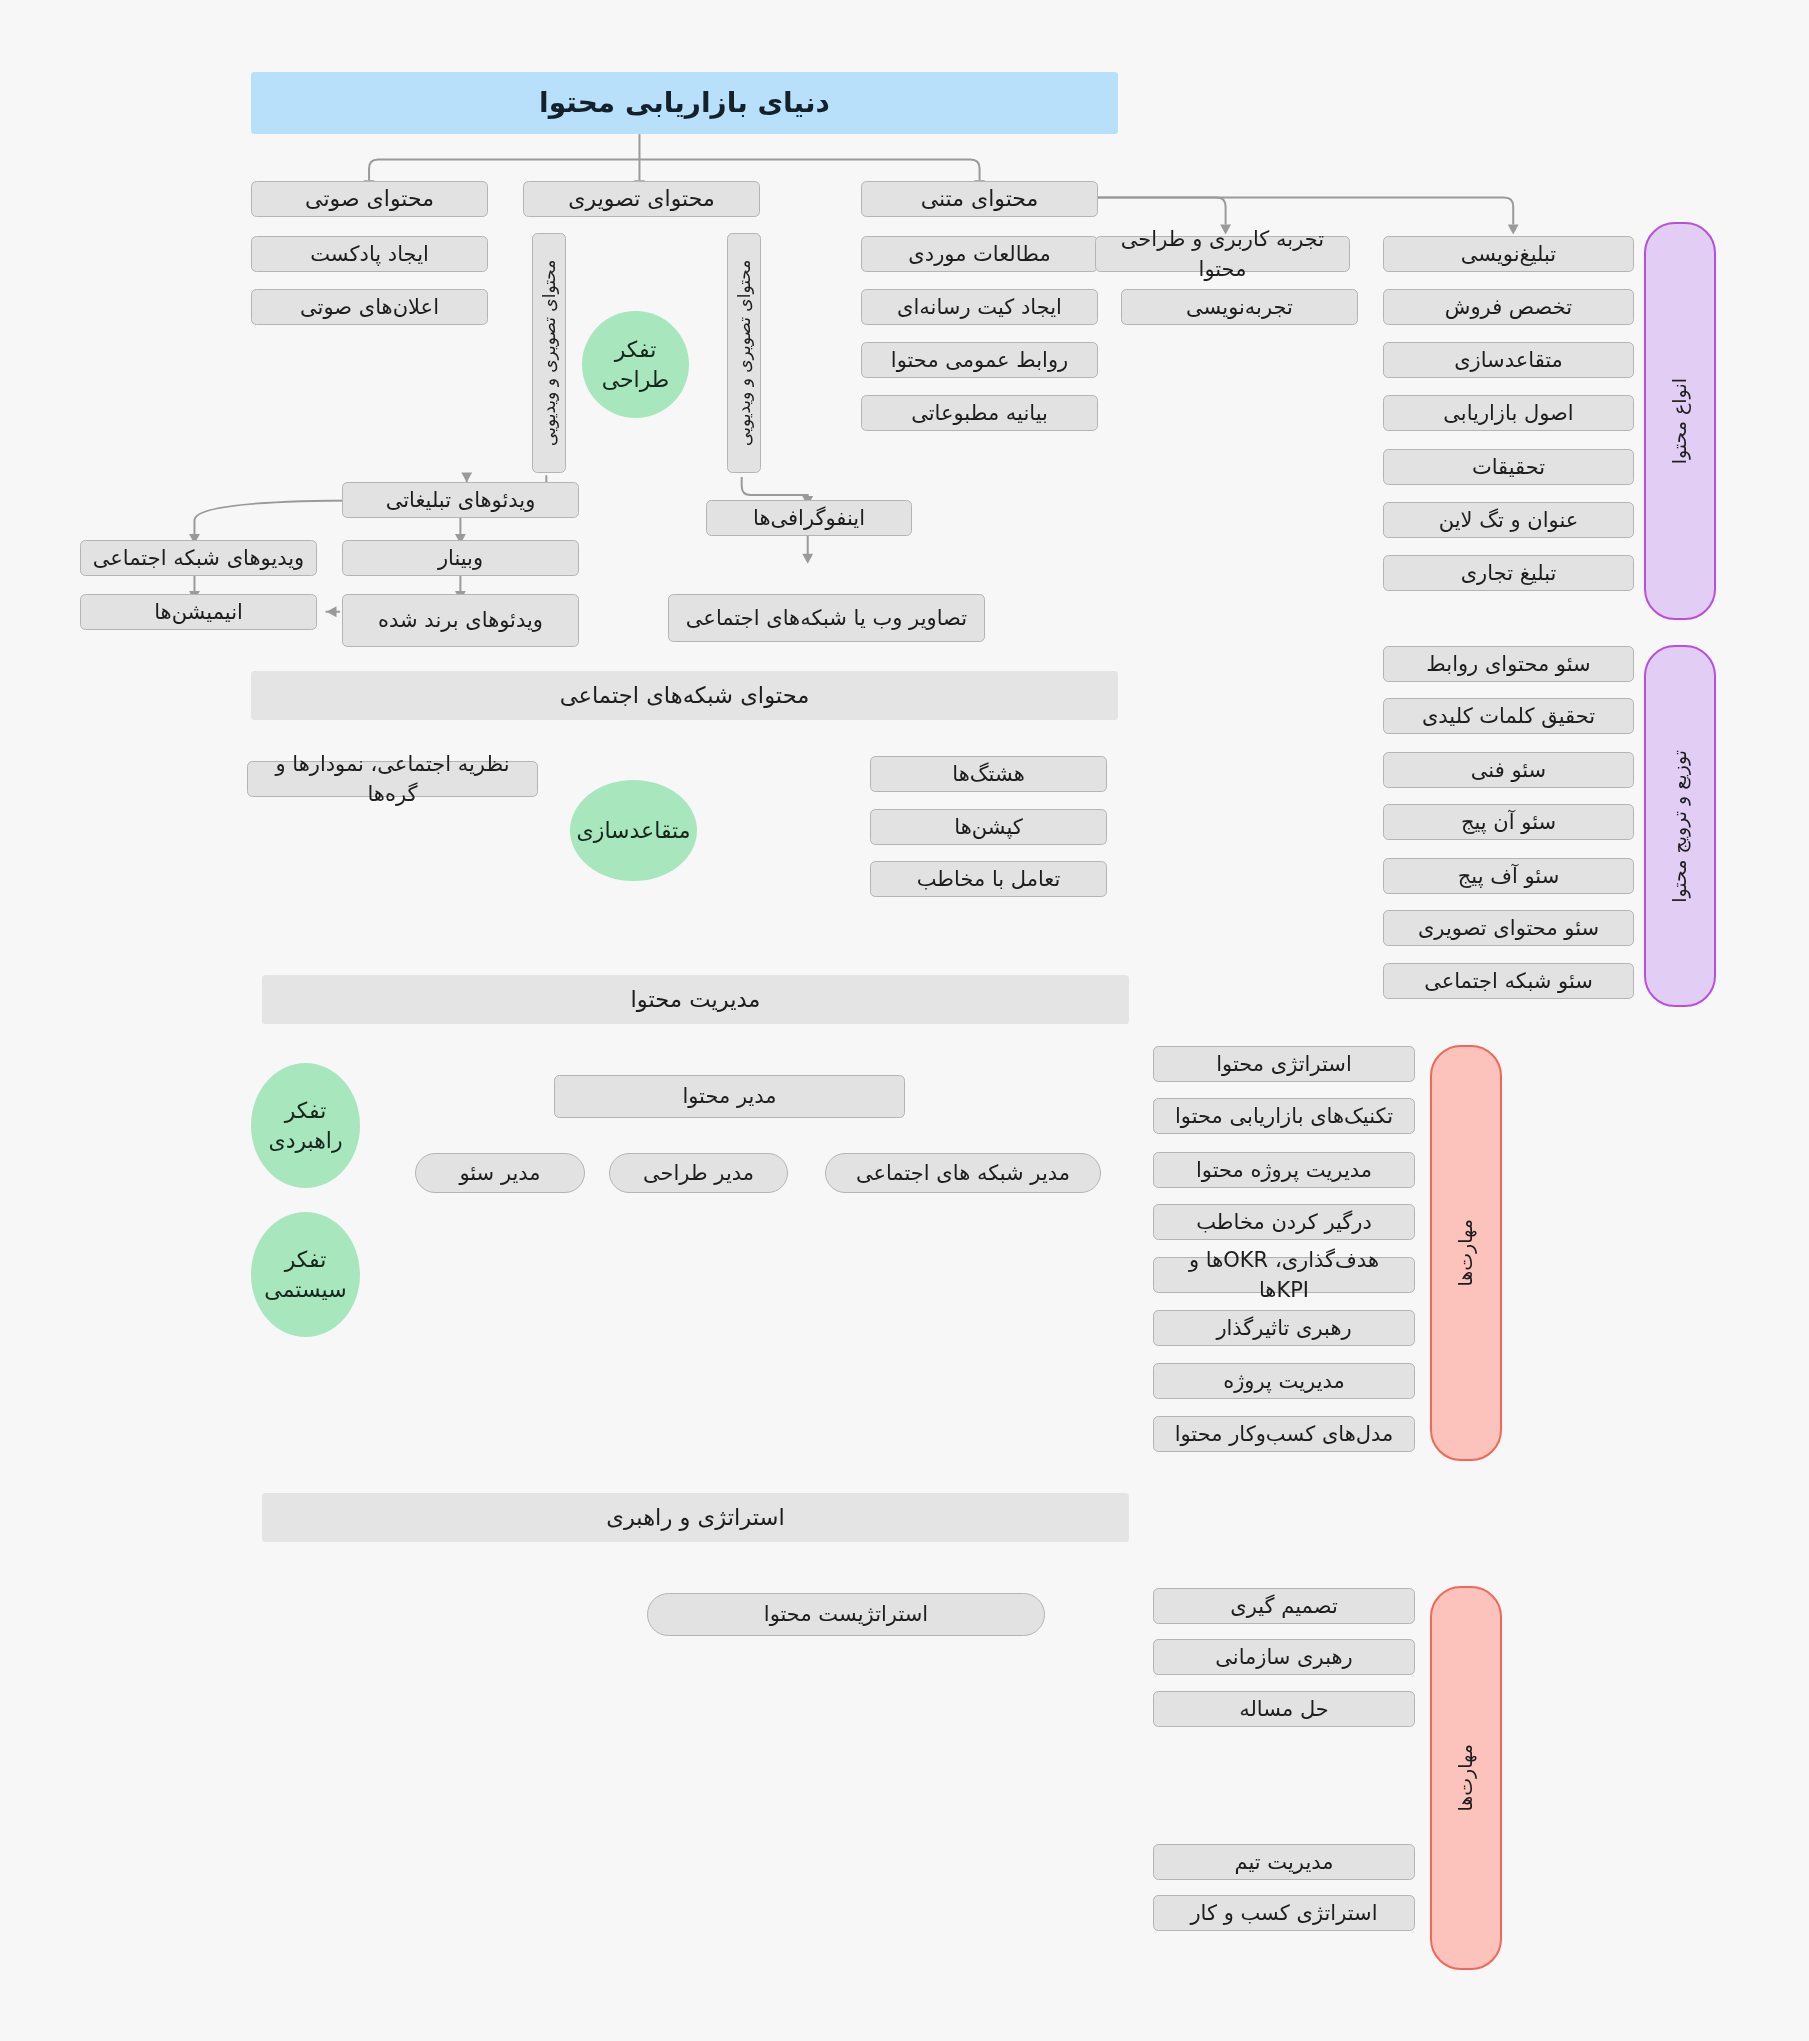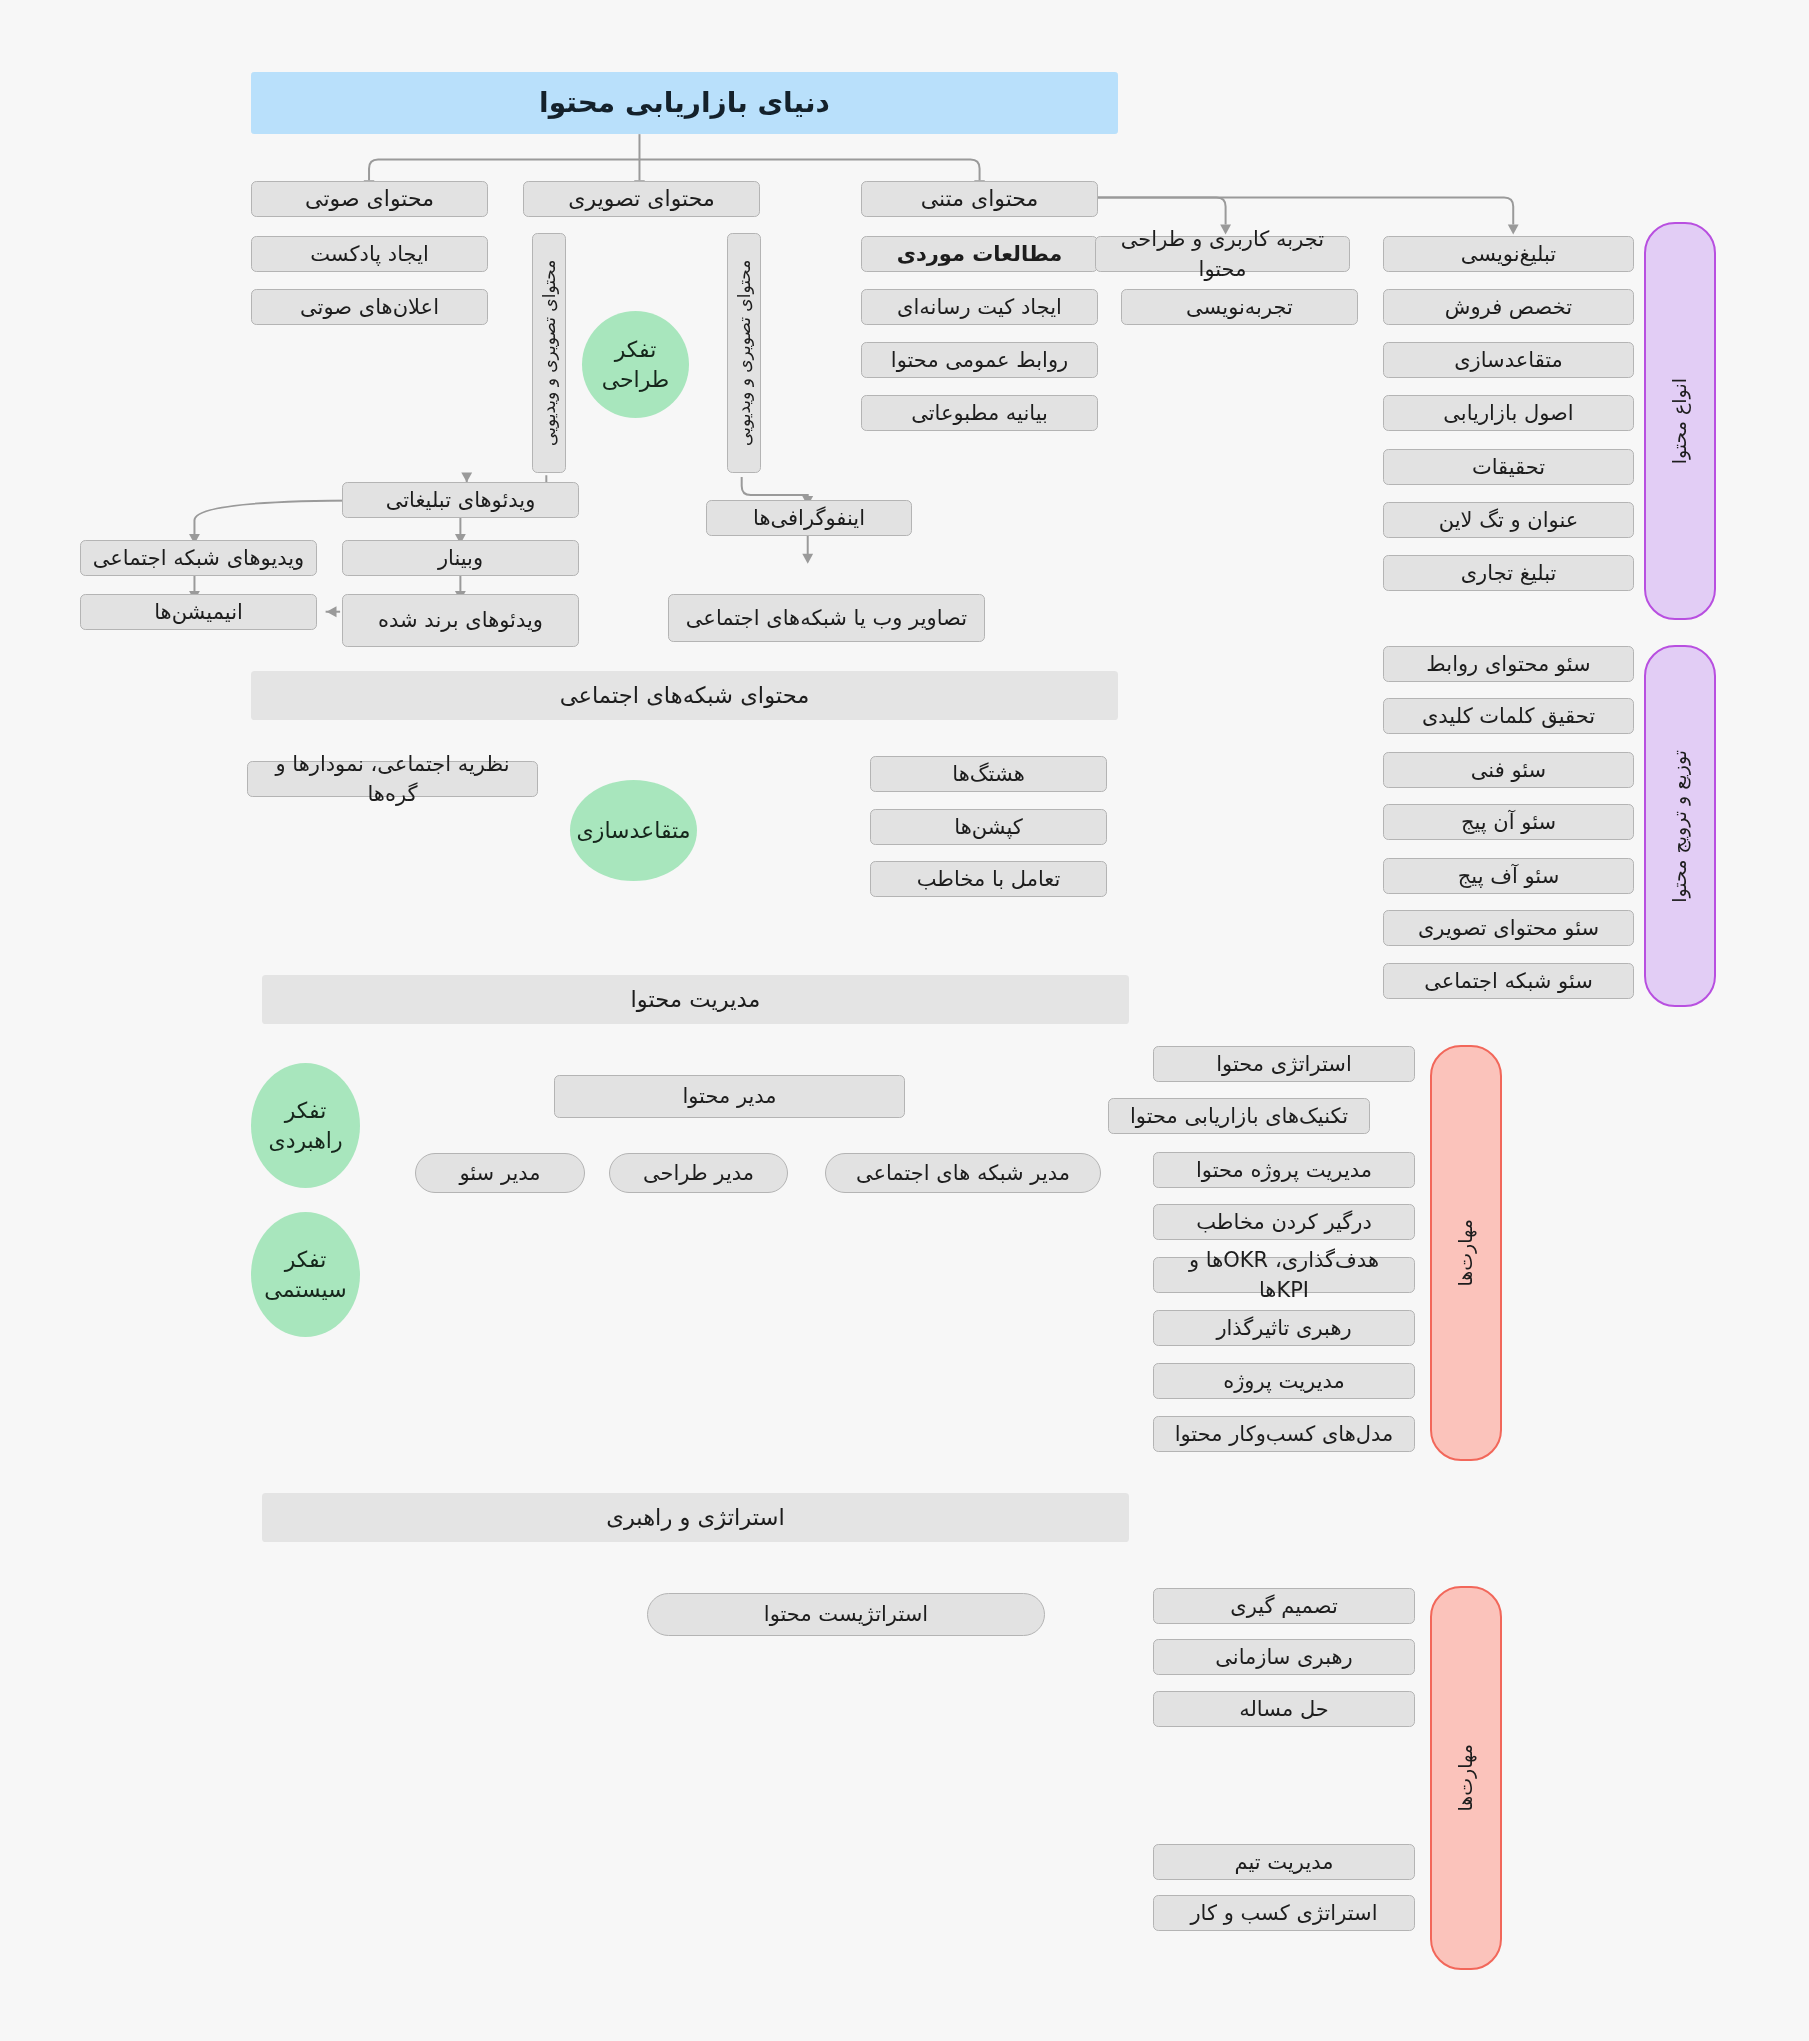--- a/index.html
+++ b/index.html
@@ -132,21 +132,21 @@
   <div class="node small" style="left:251px;top:289px;width:237px;height:36px;">اعلان‌های صوتی</div>
 
   <div class="node vert" style="left:532px;top:233px;width:34px;height:240px;">محتوای تصویری و ویدیویی</div>
   <div class="node vert" style="left:727px;top:233px;width:34px;height:240px;">محتوای تصویری و ویدیویی</div>
 
   <div class="ellipse" style="left:582px;top:311px;width:107px;height:107px;">
     <span>تفکر</span>
     <span>طراحی</span>
   </div>
 
-  <div class="node small" style="left:861px;top:236px;width:237px;height:36px;font-weight:bold;">مطالعات موردی</div>
+  <div class="node small" style="left:861px;top:236px;width:237px;height:36px;">مطالعات موردی</div>
   <div class="node small" style="left:861px;top:289px;width:237px;height:36px;">ایجاد کیت رسانه‌ای</div>
   <div class="node small" style="left:861px;top:342px;width:237px;height:36px;">روابط عمومی محتوا</div>
   <div class="node small" style="left:861px;top:395px;width:237px;height:36px;">بیانیه مطبوعاتی</div>
 
   <div class="node small" style="left:1095px;top:236px;width:255px;height:36px;">تجربه کاربری و طراحی محتوا</div>
   <div class="node small" style="left:1121px;top:289px;width:237px;height:36px;">تجربه‌نویسی</div>
 
   <div class="node small" style="left:342px;top:482px;width:237px;height:36px;">ویدئوهای تبلیغاتی</div>
   <div class="node small" style="left:342px;top:540px;width:237px;height:36px;">وبینار</div>
   <div class="node small" style="left:80px;top:540px;width:237px;height:36px;">ویدیوهای شبکه اجتماعی</div>
@@ -203,21 +203,21 @@
   <div class="node small" style="left:1383px;top:752px;width:251px;height:36px;">سئو فنی</div>
   <div class="node small" style="left:1383px;top:804px;width:251px;height:36px;">سئو آن پیج</div>
   <div class="node small" style="left:1383px;top:858px;width:251px;height:36px;">سئو آف پیج</div>
   <div class="node small" style="left:1383px;top:910px;width:251px;height:36px;">سئو محتوای تصویری</div>
   <div class="node small" style="left:1383px;top:963px;width:251px;height:36px;">سئو شبکه اجتماعی</div>
 
   <div class="catbar salmon" style="left:1430px;top:1045px;width:72px;height:416px;">
     <div class="vlabel">مهارت‌ها</div>
   </div>
   <div class="node small" style="left:1153px;top:1046px;width:262px;height:36px;">استراتژی محتوا</div>
-  <div class="node small" style="left:1108px;top:1098px;width:262px;height:36px;">تکنیک‌های بازاریابی محتوا</div>
+  <div class="node small" style="left:1153px;top:1098px;width:262px;height:36px;">تکنیک‌های بازاریابی محتوا</div>
   <div class="node small" style="left:1153px;top:1152px;width:262px;height:36px;">مدیریت پروژه محتوا</div>
   <div class="node small" style="left:1153px;top:1204px;width:262px;height:36px;">درگیر کردن مخاطب</div>
   <div class="node small" style="left:1153px;top:1257px;width:262px;height:36px;">هدف‌گذاری، OKRها و KPIها</div>
   <div class="node small" style="left:1153px;top:1310px;width:262px;height:36px;">رهبری تاثیرگذار</div>
   <div class="node small" style="left:1153px;top:1363px;width:262px;height:36px;">مدیریت پروژه</div>
   <div class="node small" style="left:1153px;top:1416px;width:262px;height:36px;">مدل‌های کسب‌وکار محتوا</div>
 
   <div class="catbar salmon" style="left:1430px;top:1586px;width:72px;height:384px;">
     <div class="vlabel">مهارت‌ها</div>
   </div>

